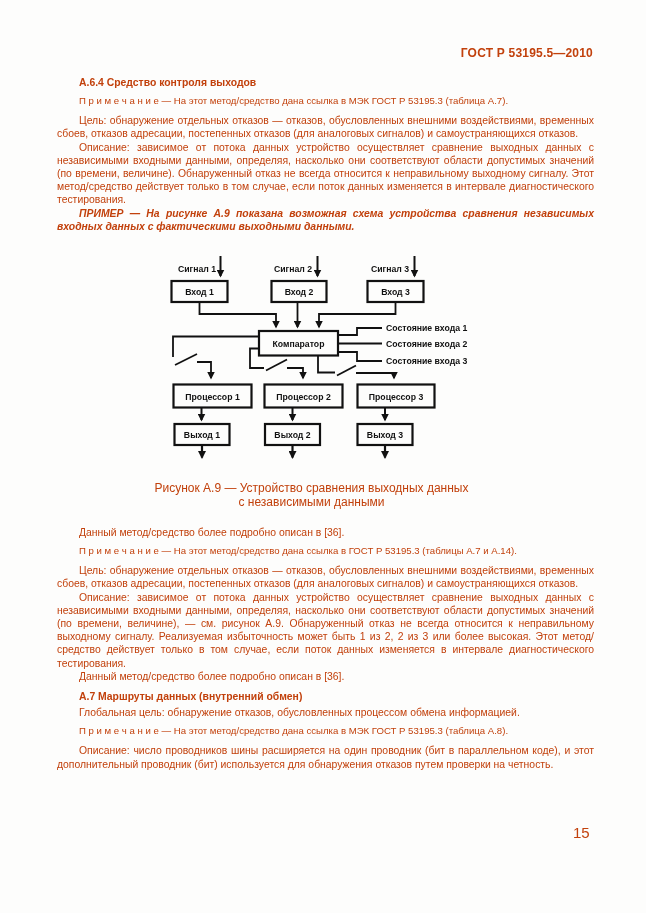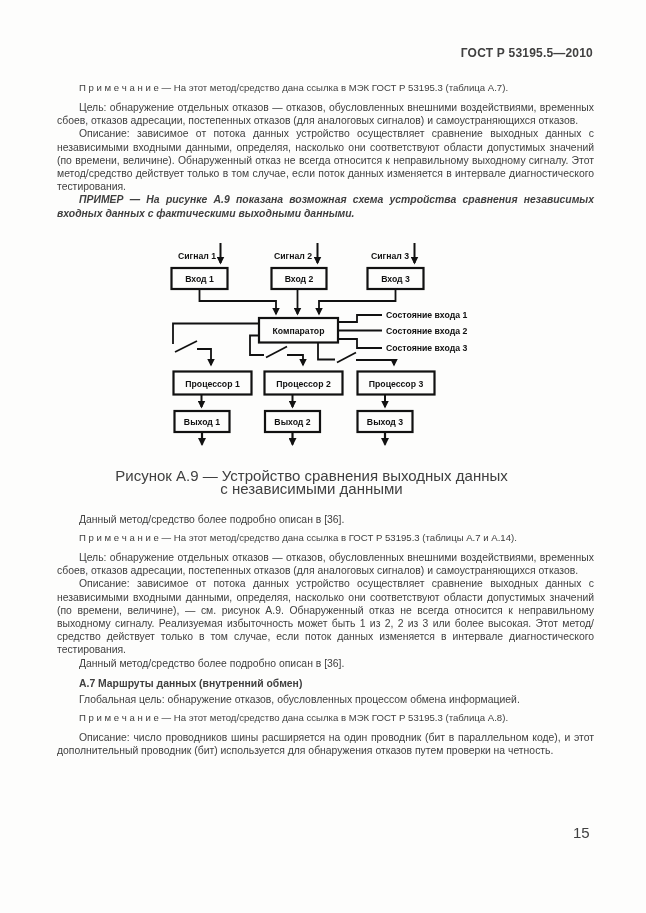--- a/index.html
+++ b/index.html
@@ -1,40 +1,41 @@
 <!DOCTYPE html>
 <html><head>
 <meta charset="utf-8">
 <style>
   html,body{margin:0;padding:0;}
   body{width:646px;height:913px;background:#e9e9e9;}
-  .sheet{position:relative;width:646px;height:913px;background:#fdfdfc;font-family:"Liberation Sans",sans-serif;color:#404040;overflow:hidden;}
+  .sheet{position:relative;width:646px;height:913px;background:#fdfdfc;font-family:"Liberation Sans",sans-serif;color:#c2410c;overflow:hidden;}
   .page-header{position:absolute;top:46px;right:53px;font-size:12px;font-weight:bold;letter-spacing:.2px;}
   .content{position:absolute;left:57px;top:76px;width:537px;}
   .content p{margin:0;font-size:10.4px;line-height:13.2px;}
   p.h{font-weight:bold;text-indent:22px;text-align:left;}
   p.body{text-align:justify;text-indent:22px;}
   p.note{font-size:9.6px;line-height:13px;text-indent:22px;margin:5px 0 7px 0;text-align:left;}
   p.example{font-weight:bold;font-style:italic;text-align:justify;text-indent:22px;}
   svg.figure{display:block;margin-top:18px;}
-  p.caption{text-align:center;font-size:15px;line-height:13.5px;margin-top:16px;margin-right:28px;}
+  p.caption{text-align:center;font-size:12px;line-height:13.5px;margin-top:16px;margin-right:28px;}
   .page-number{position:absolute;top:824px;left:573px;font-size:15px;}
   .fig-line{stroke:#111;fill:none;}
   .fig-box{fill:#fdfdfc;stroke:#111;stroke-width:2.2;}
   .fig-txt{font-family:"Liberation Sans",sans-serif;font-weight:bold;font-size:8.7px;fill:#111;}
 </style>
 </head>
 <body>
 
 <div class="sheet">
 
   <div class="page-header">ГОСТ Р 53195.5—2010</div>
 
   <div class="content">
 
+    <p class="h">А.6.4 Средство контроля выходов</p>
     <p class="note">П р и м е ч а н и е — На этот метод/средство дана ссылка в МЭК ГОСТ Р 53195.3 (таблица А.7).</p>
     <p class="body">Цель: обнаружение отдельных отказов — отказов, обусловленных внешними воздействиями, временных сбоев, отказов адресации, постепенных отказов (для аналоговых сигналов) и самоустраняющихся отказов.</p>
     <p class="body">Описание: зависимое от потока данных устройство осуществляет сравнение выходных данных с независимыми входными данными, определяя, насколько они соответствуют области допустимых значений (по времени, величине). Обнаруженный отказ не всегда относится к неправильному выходному сигналу. Этот метод/средство действует только в том случае, если поток данных изменяется в интервале диагностического тестирования.</p>
     <p class="example">ПРИМЕР — На рисунке А.9 показана возможная схема устройства сравнения независимых входных данных с фактическими выходными данными.</p>
 
     <svg class="figure" width="537" height="215" viewBox="57 256 537 215" xmlns="http://www.w3.org/2000/svg">
       <defs>
         <marker id="ah" markerUnits="userSpaceOnUse" markerWidth="8" markerHeight="8" refX="6.5" refY="4" orient="auto">
           <path d="M0,0 L8,4 L0,8 Z" fill="#111"></path>
         </marker>

